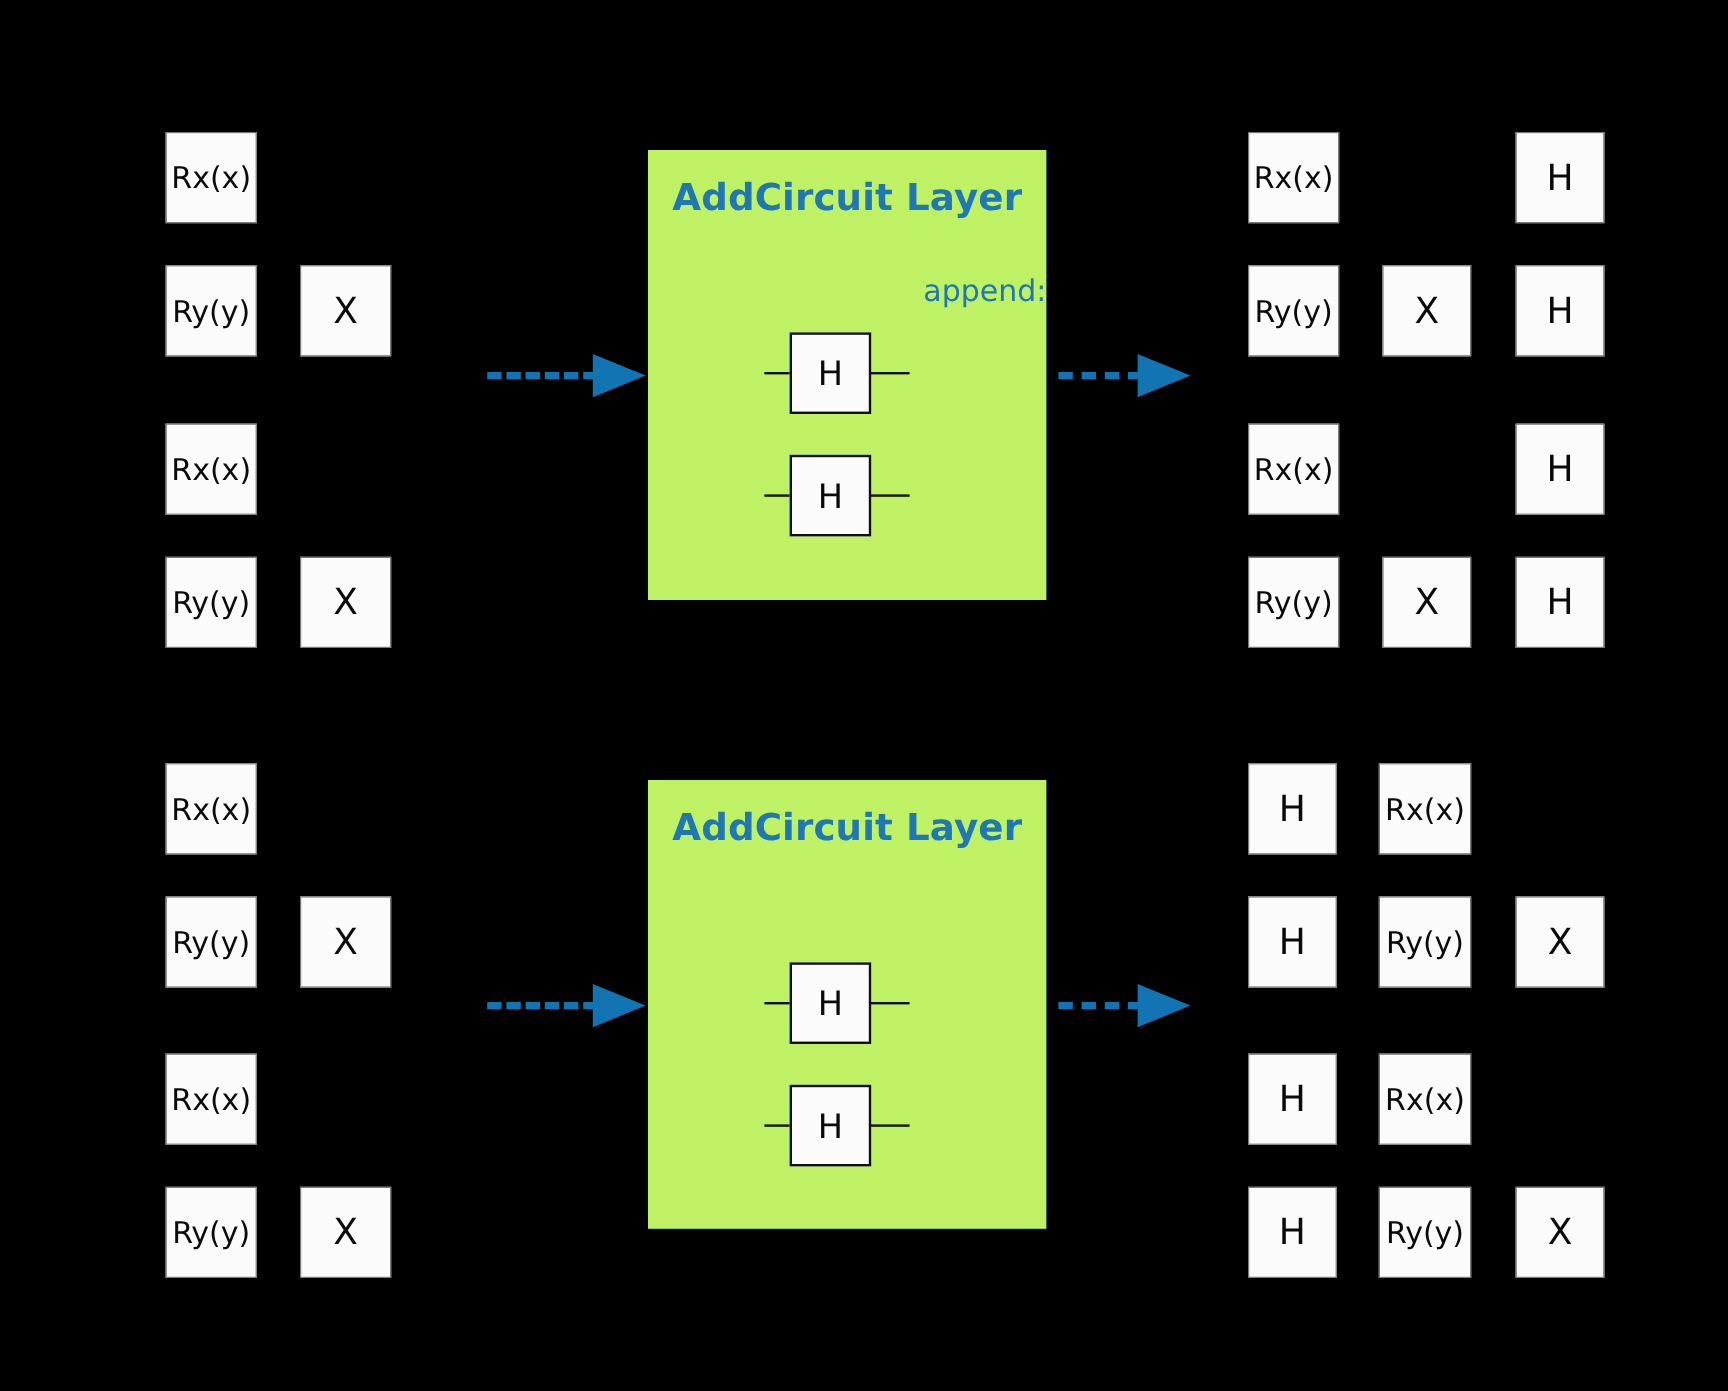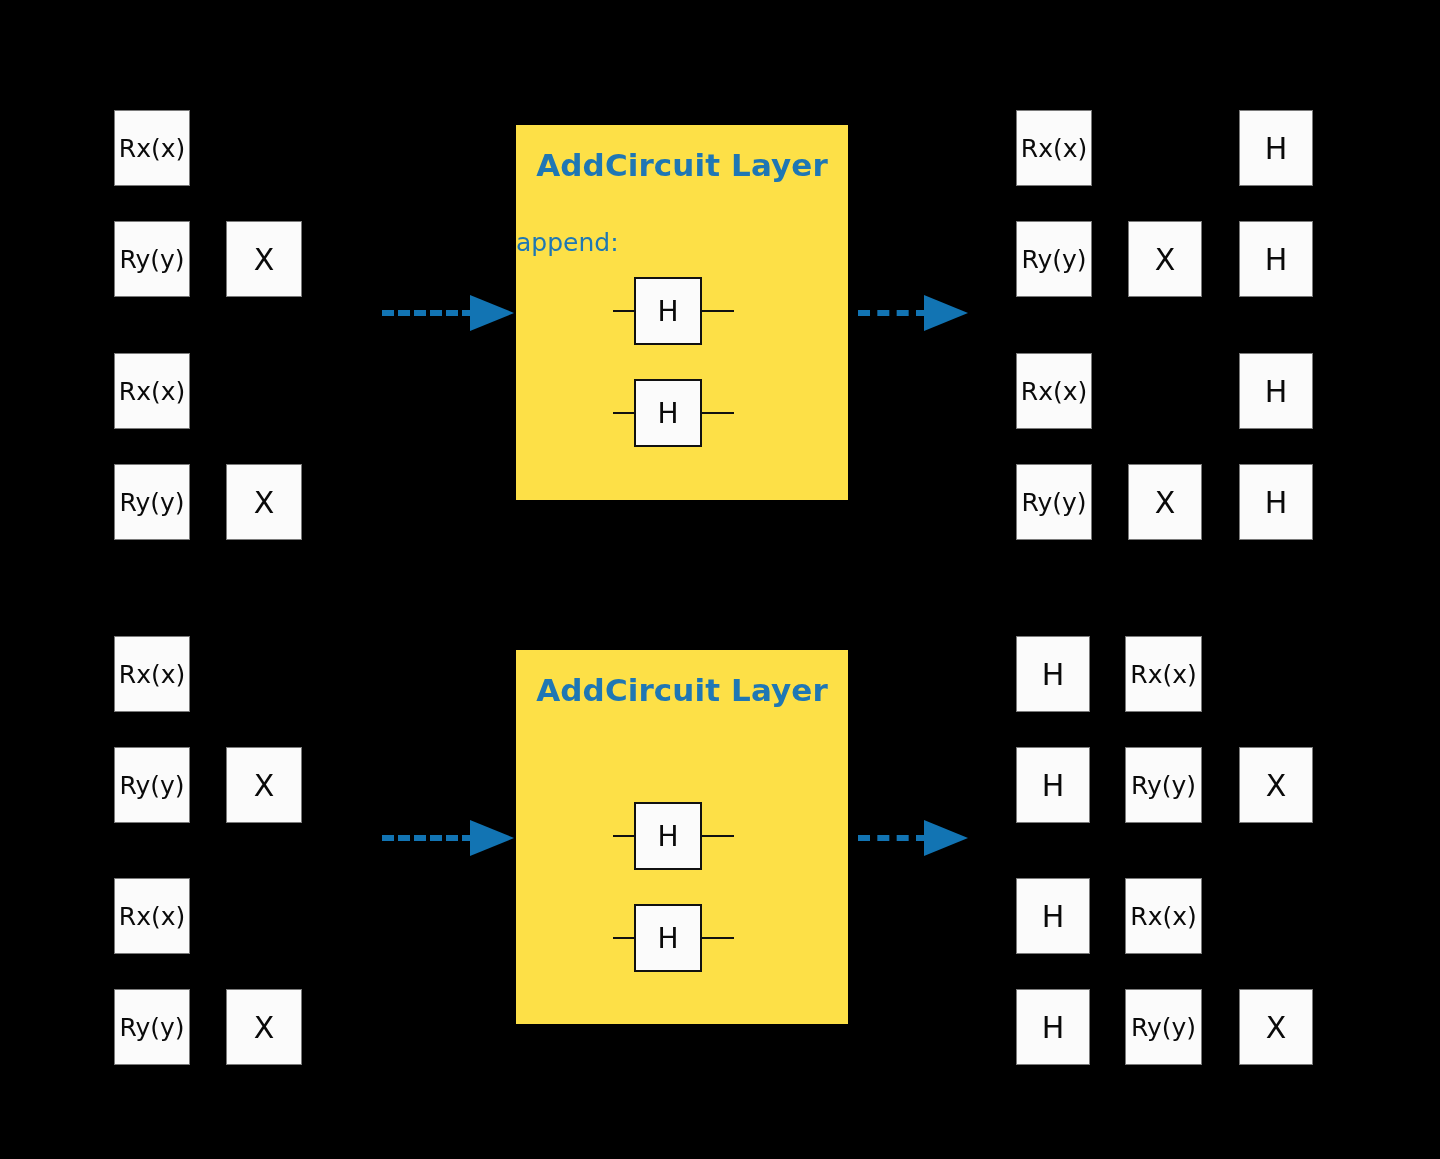--- a/index.html
+++ b/index.html
@@ -1,31 +1,31 @@
 <!DOCTYPE html>
 <html><head>
 <meta charset="utf-8">
 <style>
   html,body{margin:0;padding:0;background:#000;}
   body{width:1440px;height:1159px;position:relative;overflow:hidden;
        font-family:"DejaVu Sans","Liberation Sans",sans-serif;}
-  .canvas{position:absolute;inset:0;width:1166px;height:1159px;}
+  .canvas{position:absolute;inset:0;width:1166px;height:1159px;margin-left:24px;}
 
   
   .gate{position:absolute;background:#fbfbfb;border:1px solid #7a7a7a;
         display:flex;align-items:center;justify-content:center;
         color:#0a0a0a;box-sizing:border-box;}
   .gate.lbl-rot{font-size:25px;}
   .gate.lbl-single{font-size:30px;}
 
   
-  .panel{position:absolute;background:#fde047;box-sizing:border-box;}
+  .panel{position:absolute;background:#bef264;box-sizing:border-box;}
   .panel-title{position:absolute;left:0;right:0;text-align:center;
                color:#1f77b4;font-weight:bold;font-size:31px;letter-spacing:.1px;}
-  .panel-sub{position:absolute;left:0;right:0;text-align:left;
+  .panel-sub{position:absolute;left:0;right:0;text-align:right;
              color:#1f77b4;font-weight:normal;font-size:25px;}
 
   
   .hwire{position:absolute;height:0;border-top:2px solid #111;}
   .hbox{position:absolute;box-sizing:border-box;background:#fbfbfb;
         border:2px solid #111;display:flex;align-items:center;justify-content:center;
         font-size:28px;color:#0a0a0a;}
 
   
   .arrow-wrap{position:absolute;}

